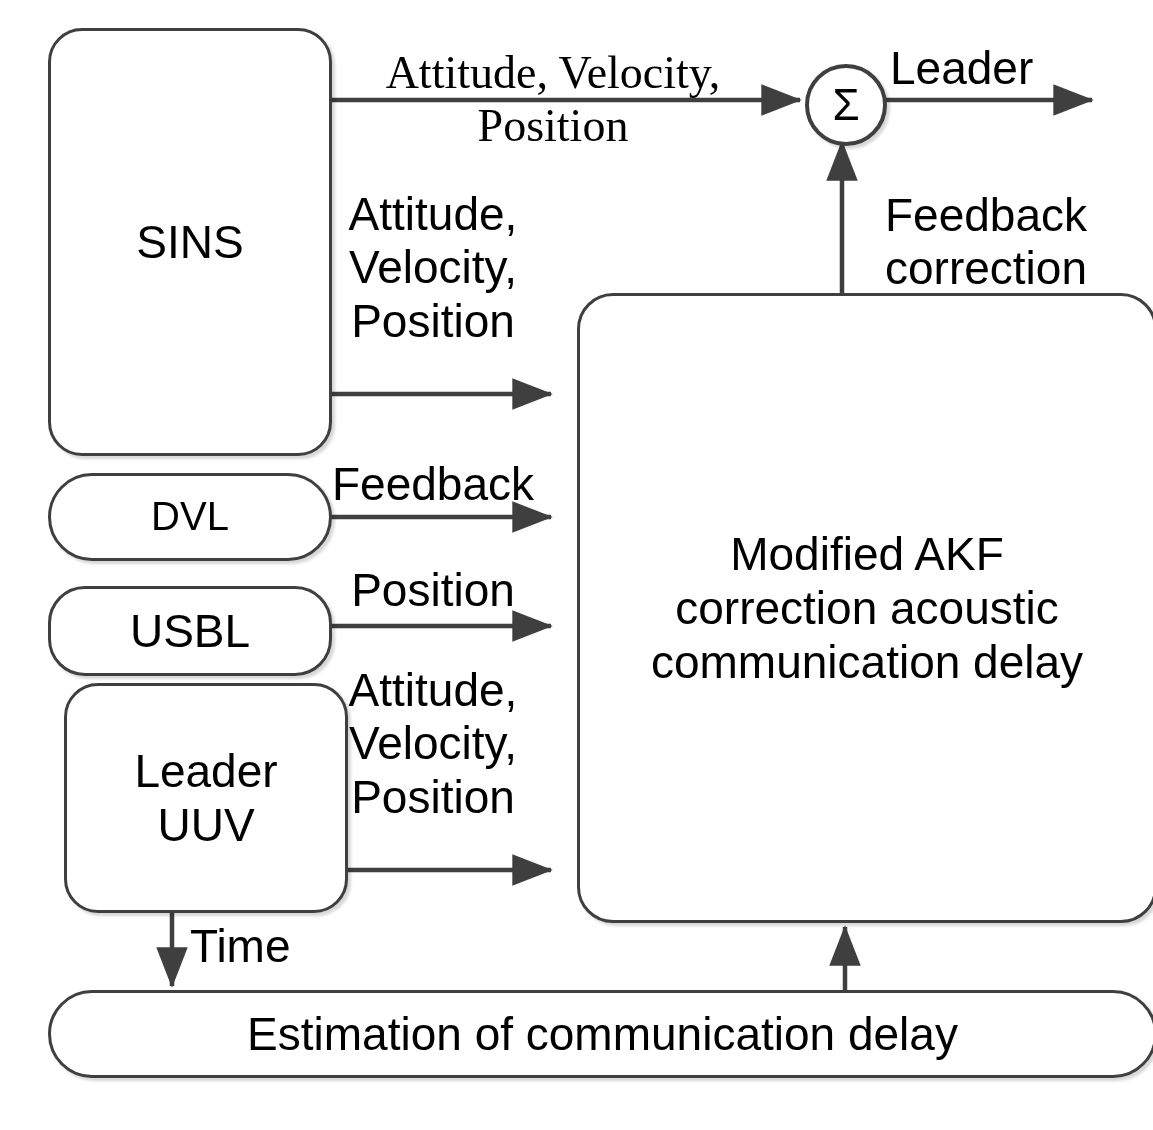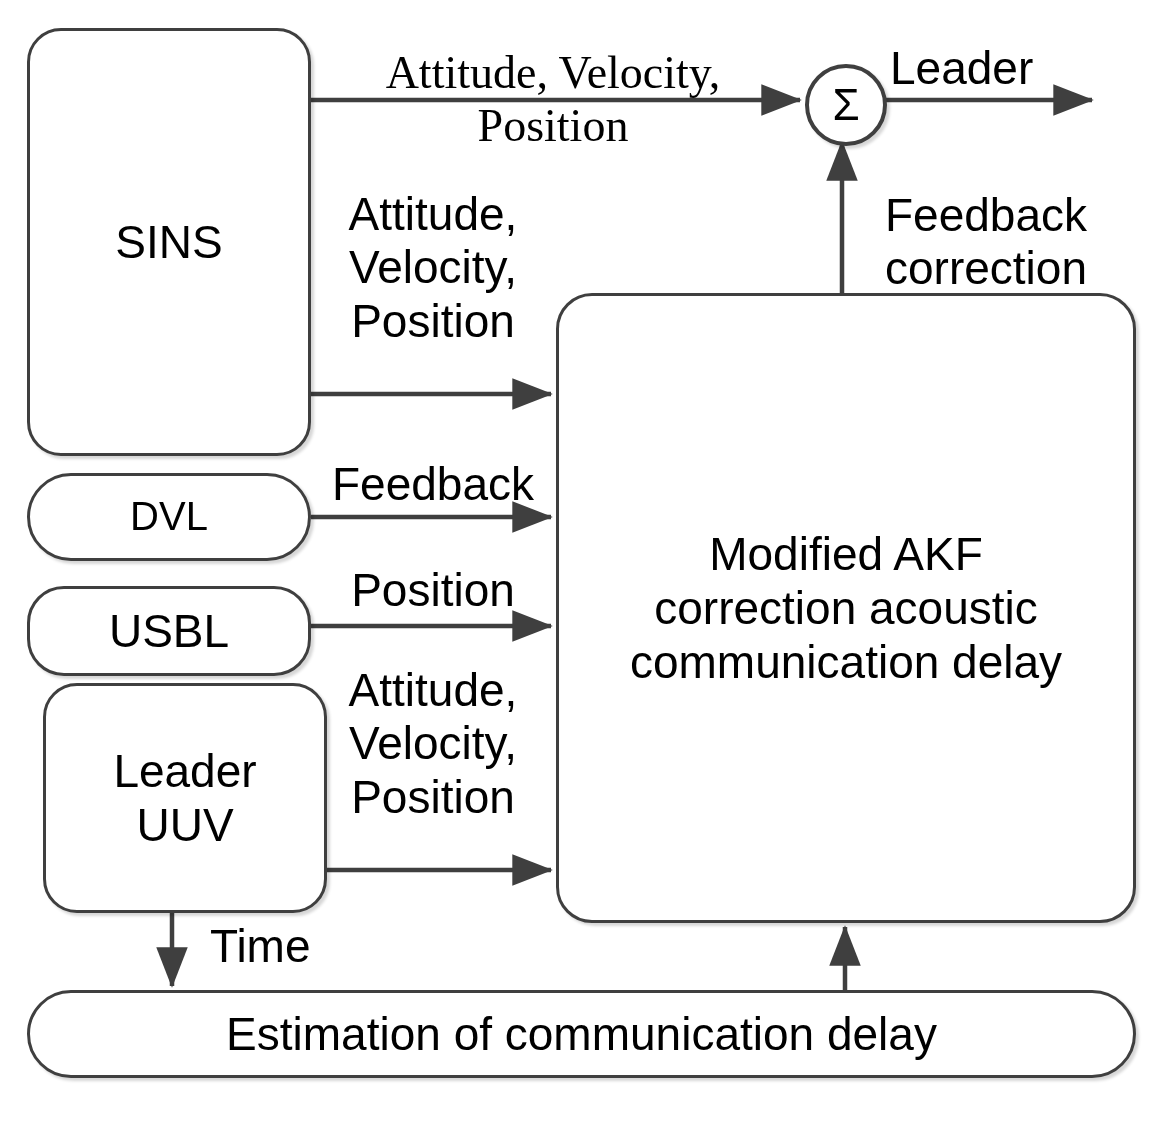--- a/index.html
+++ b/index.html
@@ -31,20 +31,21 @@
     background: #ffffff;
     border: 3px solid #3f3f3f;
     display: flex;
     align-items: center;
     justify-content: center;
     text-align: center;
     color: #000000;
     line-height: 1.18;
     box-shadow: 3px 3px 3px rgba(0,0,0,0.16);
     z-index: 3;
+    margin-left: 21px;
   }
   .node-label {
     display: block;
     width: 100%;
     white-space: pre-line;
   }
 
   #node-sins   { left: 27px;  top: 28px;  width: 284px; height: 428px; border-radius: 34px; font-size: 46px; }
   #node-dvl    { left: 27px;  top: 473px; width: 284px; height: 88px;  border-radius: 44px; font-size: 40px; }
   #node-usbl   { left: 27px;  top: 586px; width: 284px; height: 90px;  border-radius: 37px; font-size: 46px; }
@@ -59,21 +60,21 @@
     line-height: 1.16;
     white-space: pre-line;
     text-align: center;
     z-index: 4;
   }
   #lbl-sins-top     { left: 318px; top: 46px;  width: 470px; font-family: Liberation Serif, serif; }
   #lbl-sins-akf     { left: 318px; top: 188px; width: 230px; }
   #lbl-dvl          { left: 318px; top: 458px; width: 230px; }
   #lbl-usbl         { left: 318px; top: 564px; width: 230px; }
   #lbl-leader       { left: 318px; top: 664px; width: 230px; }
-  #lbl-time         { left: 190px; top: 920px; width: 180px; text-align: left; margin-left: 20px; }
+  #lbl-time         { left: 190px; top: 920px; width: 180px; text-align: left; }
   #lbl-output       { left: 890px; top: 42px;  width: 230px; text-align: left; }
   #lbl-feedback     { left: 860px; top: 168px; width: 252px; text-align: center; margin-top: 21px; }
 
   .sum-node {
     position: absolute;
     left: 805px;
     top: 64px;
     width: 74px;
     height: 74px;
     border: 4px solid #3f3f3f;

